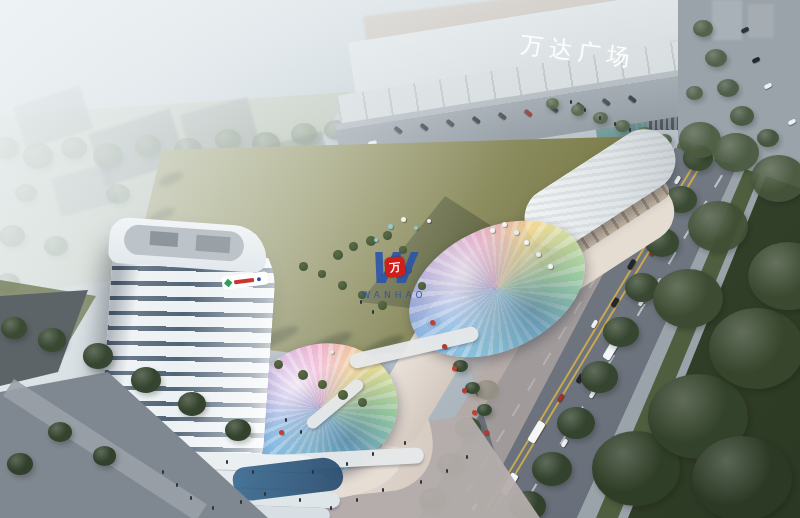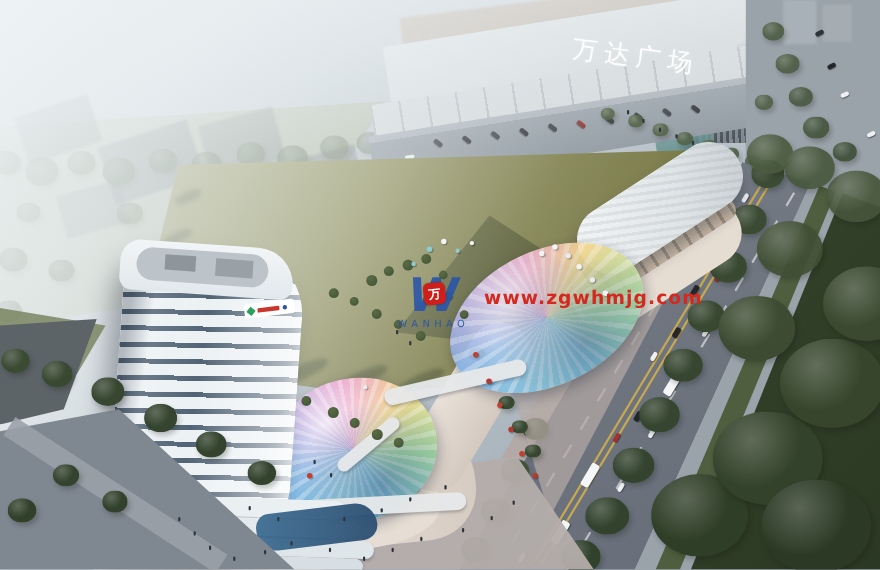--- a/index.html
+++ b/index.html
@@ -336,17 +336,16 @@
 
   <div style="left:520px;top:36px;transform:rotate(7deg);color:rgba(255,255,255,.95);font-size:23px;letter-spacing:6px;font-weight:500;text-shadow:0 0 3px rgba(255,255,255,.3);white-space:nowrap;">万达广场</div>
 
   <div style="left:352px;top:250px;width:260px;height:70px;">
     <div style="left:0;top:0;width:84px;text-align:center;">
       <div style="position:static;font-size:42px;font-weight:bold;font-style:italic;color:#2b55a8;line-height:.9;opacity:.9;">W</div>
       <div style="left:33px;top:7px;width:20px;height:20px;border-radius:5px;background:#cf1f1a;color:#fff;font-size:11px;font-weight:bold;display:flex;align-items:center;justify-content:center;transform:rotate(-6deg);box-shadow:0 0 2px rgba(0,0,0,.35);">万</div>
       <div style="position:static;font-size:9px;letter-spacing:4px;font-weight:normal;color:#2b55a8;margin-top:2px;opacity:.92;">WANHAO</div>
     </div>
     <div style="left:88px;top:8px;color:#d5281e;font-weight:bold;white-space:nowrap;">
-      <div id="wm-line2" style="position:static;">www.zgwhmjg.com</div>
     </div>
   </div>
 
 </div>
 
 </body></html>

